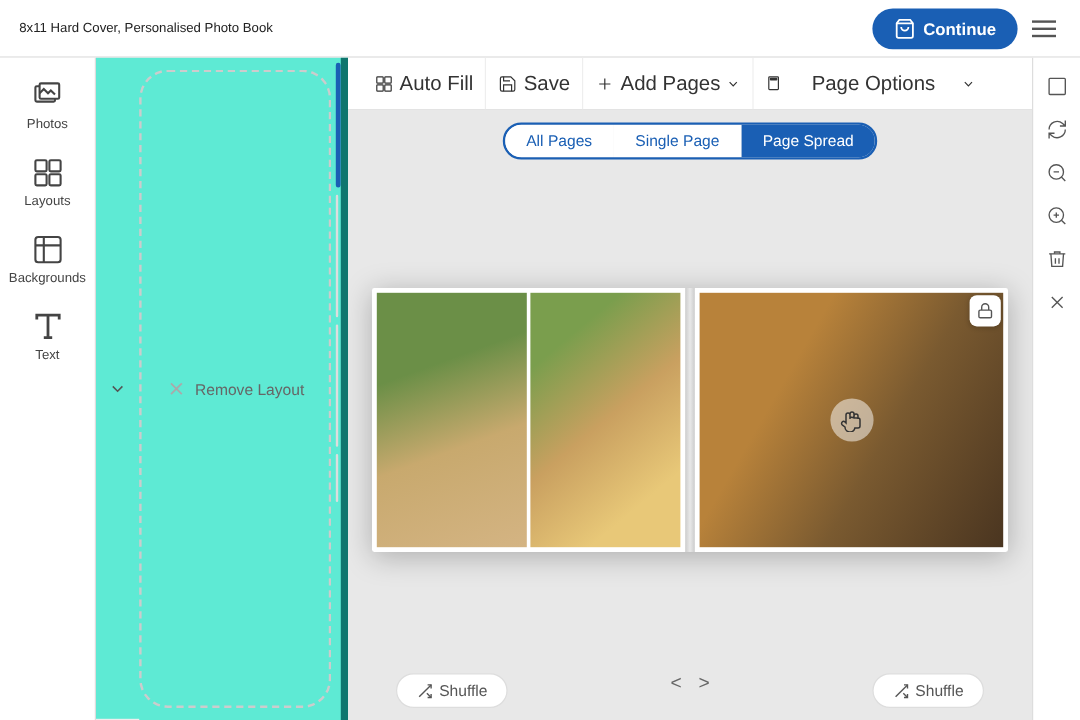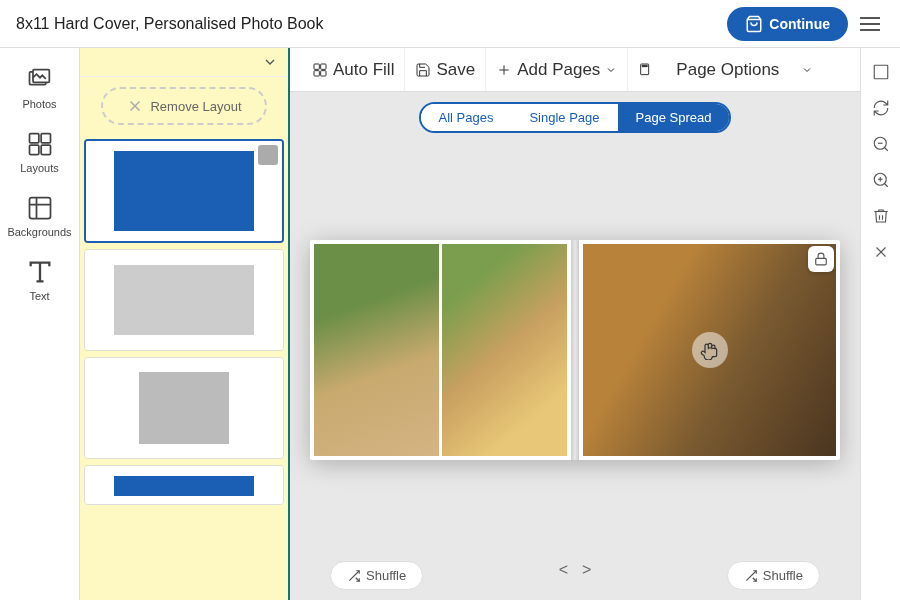--- a/index.html
+++ b/index.html
@@ -4,21 +4,21 @@
   <style>
     * { box-sizing: border-box; margin: 0; padding: 0; }
     body { font-family: -apple-system, BlinkMacSystemFont, 'Segoe UI', Arial, sans-serif; background: #f0f0f0; width: 900px; height: 600px; overflow: hidden; display: flex; flex-direction: column; }
 
     
     .header {
       display: flex; align-items: center; justify-content: space-between;
       background: #fff; padding: 0 16px; height: 48px;
       border-bottom: 1px solid #ddd; flex-shrink: 0;
     }
-    .header-title { font-size: 16px; font-weight: 500; color: #222; }
+    .header-title { font-size: 11px; font-weight: 500; color: #222; }
     .header-right { display: flex; align-items: center; gap: 8px; }
     .continue-btn {
       background: #1a5fb4; color: #fff; border: none; border-radius: 20px;
       padding: 8px 18px; font-size: 14px; font-weight: 600; cursor: pointer;
       display: flex; align-items: center; gap: 6px;
     }
     .continue-btn svg { width: 18px; height: 18px; }
     .hamburger-btn { background: none; border: none; cursor: pointer; padding: 4px; }
     .hamburger-btn span { display: block; width: 20px; height: 2px; background: #555; margin: 4px 0; }
 
@@ -33,22 +33,22 @@
     }
     .sidebar-item {
       display: flex; flex-direction: column; align-items: center;
       padding: 10px 0; width: 100%; cursor: pointer;
       font-size: 11px; color: #444; gap: 4px;
     }
     .sidebar-item svg { width: 28px; height: 28px; }
 
     
     .layouts-panel {
-      width: 210px; background: #fef9c3; border-right: 2px solid #0f766e;
-      display: flex; flex-direction: column; flex-shrink: 0; overflow: hidden;
+      width: 210px; background: #5eead4; border-right: 6px solid #0f766e;
+      display: flex; flex-shrink: 0; overflow: hidden;
     }
     .panel-dropdown {
       display: flex; align-items: center; justify-content: flex-end;
       padding: 6px 10px; border-bottom: 1px solid #eee; flex-shrink: 0;
     }
     .panel-dropdown svg { width: 16px; height: 16px; color: #555; }
     .remove-layout-btn {
       margin: 10px auto; display: flex; align-items: center; gap: 6px;
       border: 2px dashed #ccc; border-radius: 24px; padding: 8px 18px;
       background: none; cursor: pointer; font-size: 13px; color: #666; width: 80%;

